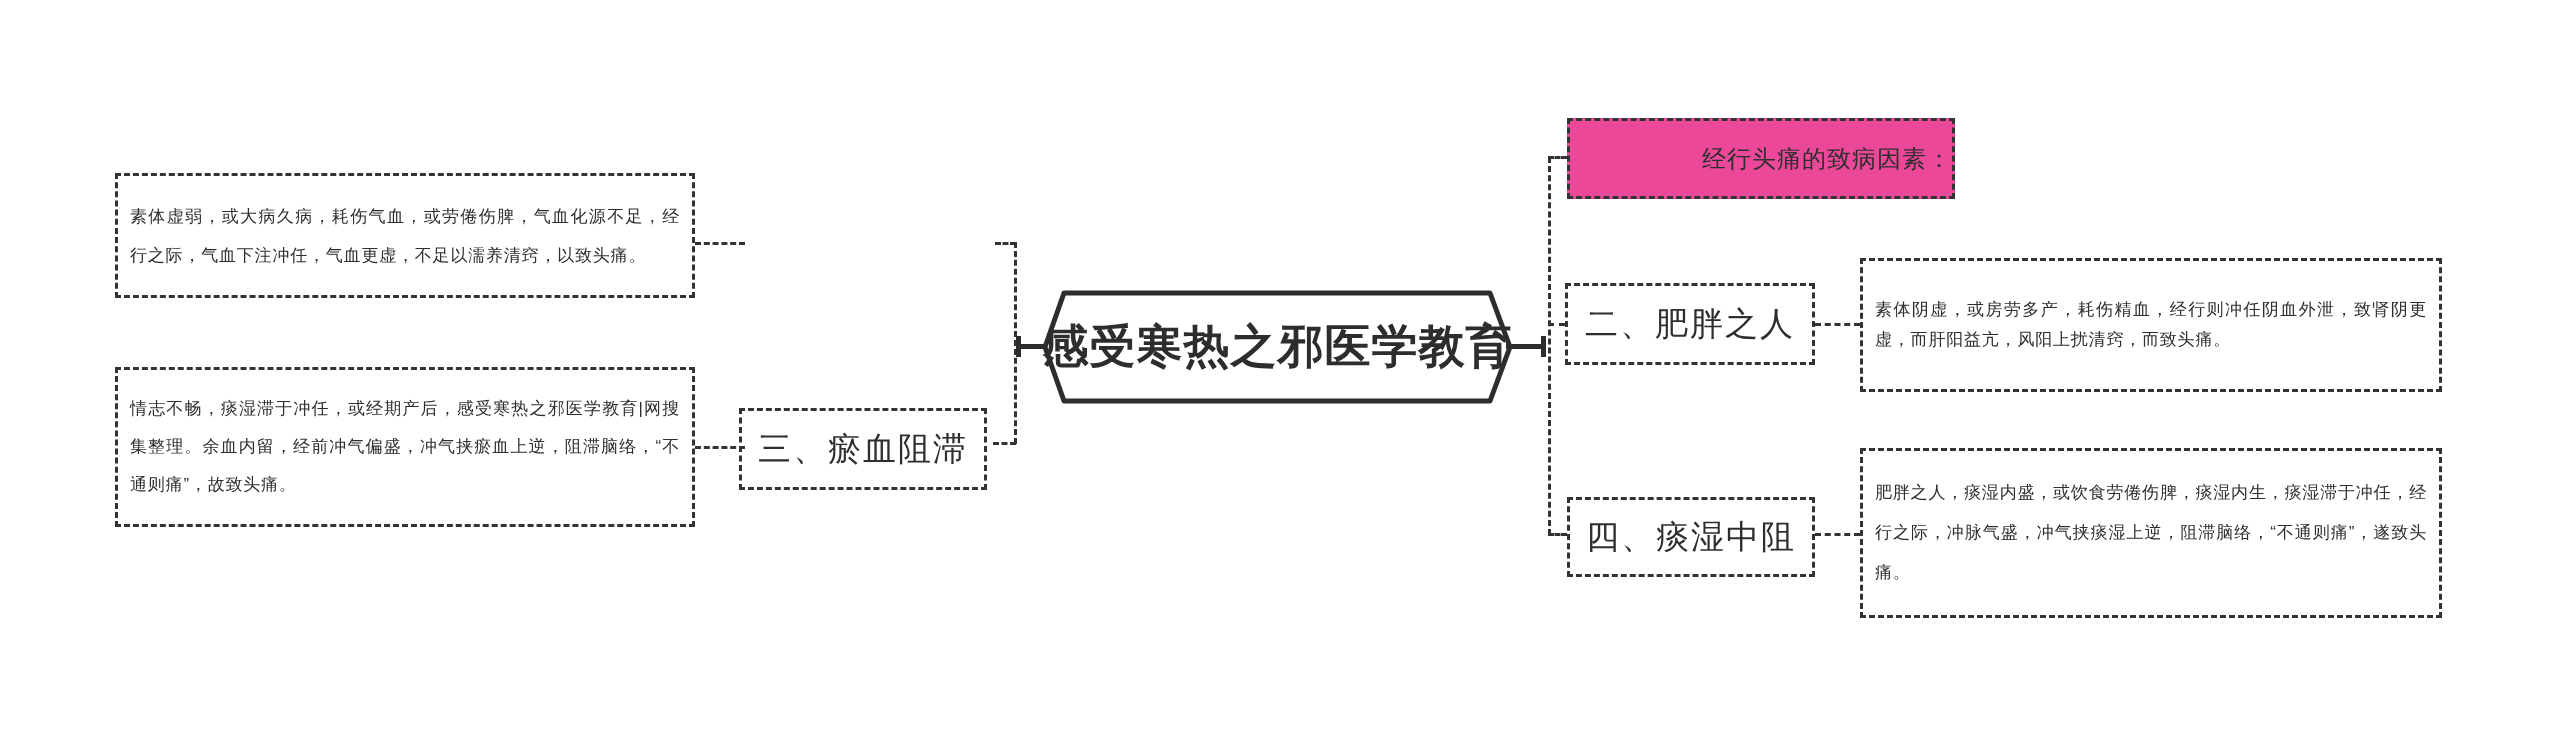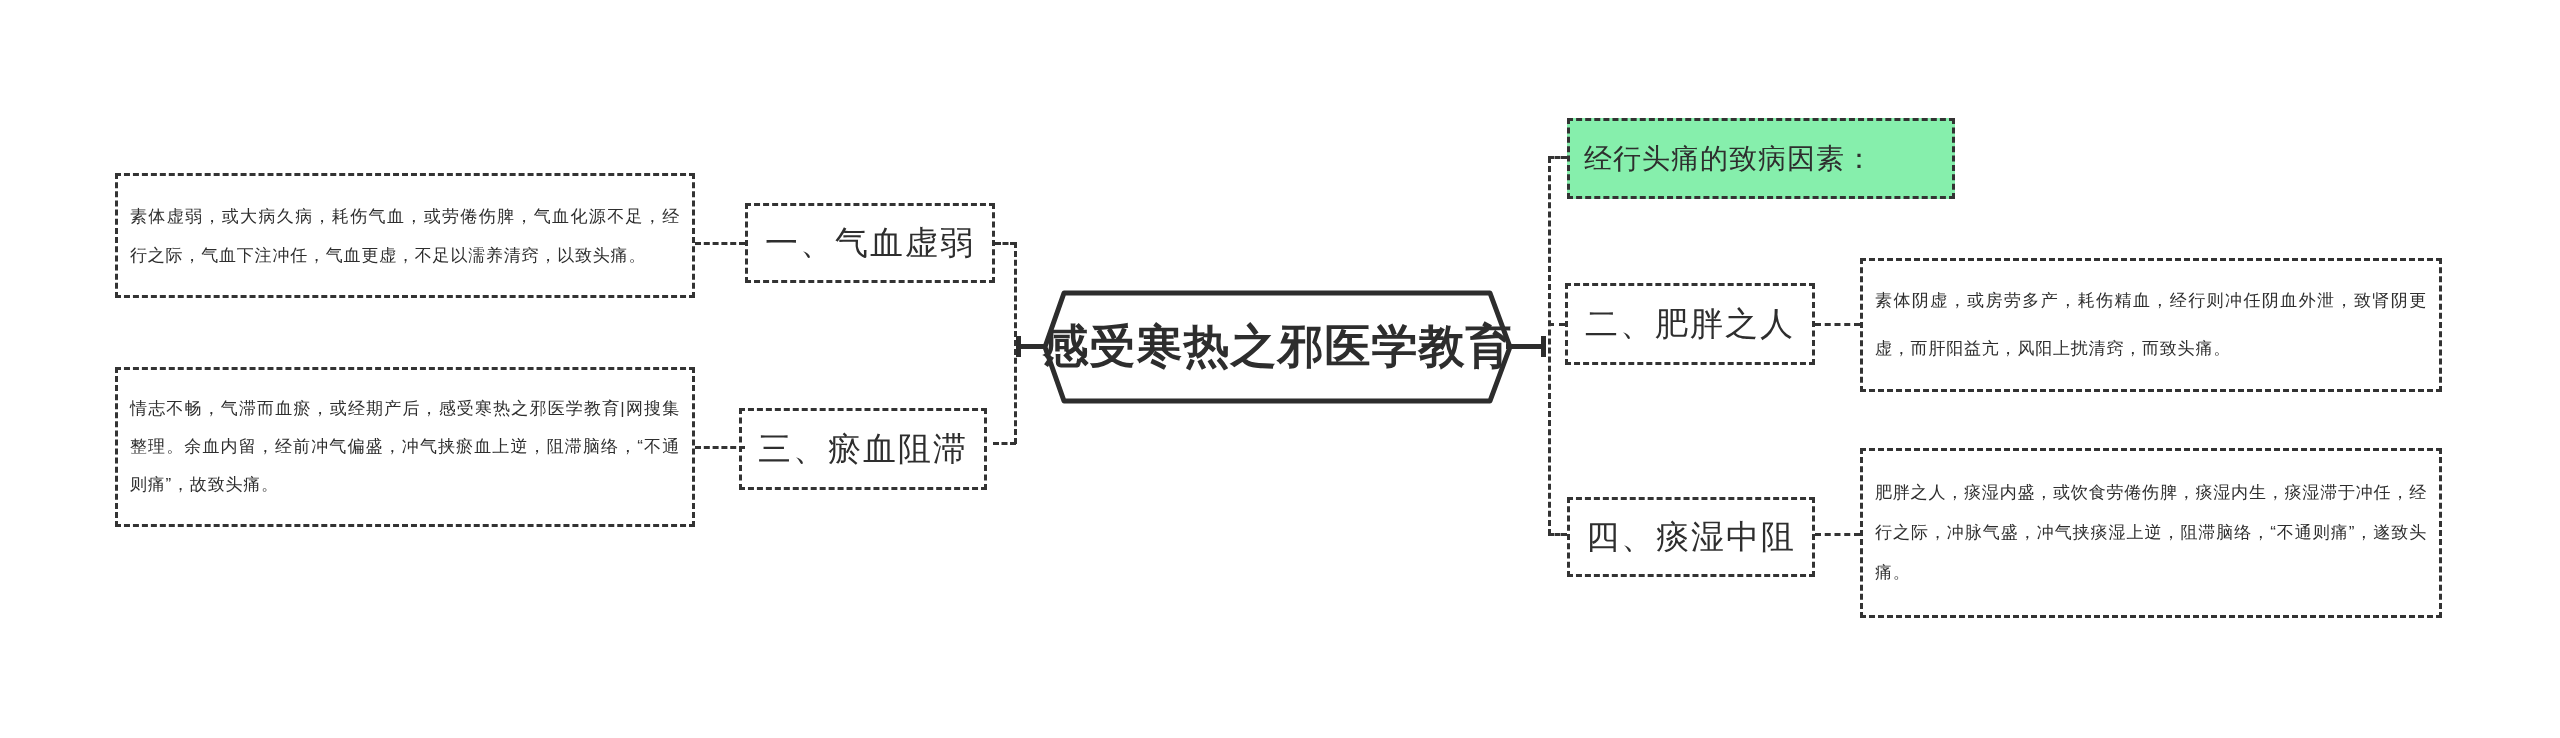--- a/index.html
+++ b/index.html
@@ -42,26 +42,26 @@
     justify-content: center;
     font-size: 33px;
     letter-spacing: 2px;
     color: #2e2e2e;
     white-space: nowrap;
   }
   .header-box {
     position: absolute;
     box-sizing: border-box;
     border: 3px dashed #333333;
-    background: #86efac;
+    background: #ec4899;
     display: flex;
     align-items: center;
-    justify-content: flex-start;
+    justify-content: flex-end;
     padding-left: 14px;
-    font-size: 28px;
+    font-size: 24px;
     letter-spacing: 1px;
     color: #2e2e2e;
     white-space: nowrap;
   }
   
   .h-dash {
     position: absolute;
     border-top: 3px dashed #333333;
     height: 0;
   }
@@ -106,26 +106,23 @@
 </head>
 <body>
 
 <div class="stage">
 
   <div class="detail-box" style="left:115px; top:173px; width:580px; height:125px;">
     <span>素体虚弱，或大病久病，耗伤气血，或劳倦伤脾，气血化源不足，经行之际，气血下注冲任，气血更虚，不足以濡养清窍，以致头痛。</span>
   </div>
 
   <div class="detail-box" style="left:115px; top:367px; width:580px; height:160px; line-height:38px;">
-    <span>情志不畅，气滞而血瘀，或经期产后，感受寒热之邪医学教育|网搜集整理。余血内留，经前冲气偏盛，冲气挟瘀血上逆，阻滞脑络，“不通则痛”，故致头痛。</span>
+    <span>情志不畅，痰湿滞于冲任，或经期产后，感受寒热之邪医学教育|网搜集整理。余血内留，经前冲气偏盛，冲气挟瘀血上逆，阻滞脑络，“不通则痛”，故致头痛。</span>
   </div>
 
-  <div class="node-box" style="left:745px; top:203px; width:250px; height:80px;">
-    <span>一、气血虚弱</span>
-  </div>
 
   <div class="node-box" style="left:739px; top:408px; width:248px; height:82px;">
     <span>三、瘀血阻滞</span>
   </div>
 
   <div class="hex-wrap">
     <svg width="475" height="118" viewBox="0 0 475 118">
       <polygon points="5,59 24,5 450,5 470,59 450,113 24,113" fill="#ffffff" stroke="#2d2d2d" stroke-width="5" stroke-linejoin="round"></polygon>
     </svg>
     <div class="hex-title">感受寒热之邪医学教育</div>
@@ -136,21 +133,21 @@
   </div>
 
   <div class="node-box" style="left:1565px; top:283px; width:250px; height:82px;">
     <span>二、肥胖之人</span>
   </div>
 
   <div class="node-box" style="left:1567px; top:497px; width:248px; height:80px;">
     <span>四、痰湿中阻</span>
   </div>
 
-  <div class="detail-box" style="left:1860px; top:258px; width:582px; height:134px; line-height:48px;">
+  <div class="detail-box" style="left:1860px; top:258px; width:582px; height:134px; line-height:30px;">
     <span>素体阴虚，或房劳多产，耗伤精血，经行则冲任阴血外泄，致肾阴更虚，而肝阳益亢，风阳上扰清窍，而致头痛。</span>
   </div>
 
   <div class="detail-box" style="left:1860px; top:448px; width:582px; height:170px; line-height:40px;align-items:center;">
     <span>肥胖之人，痰湿内盛，或饮食劳倦伤脾，痰湿内生，痰湿滞于冲任，经行之际，冲脉气盛，冲气挟痰湿上逆，阻滞脑络，“不通则痛”，遂致头痛。</span>
   </div>
 
   <div class="h-dash" style="left:695px; top:242px; width:50px;"></div>
   <div class="h-dash" style="left:995px; top:242px; width:21px;"></div>
   <div class="v-dash" style="left:1014px; top:242px; height:202px;"></div>

